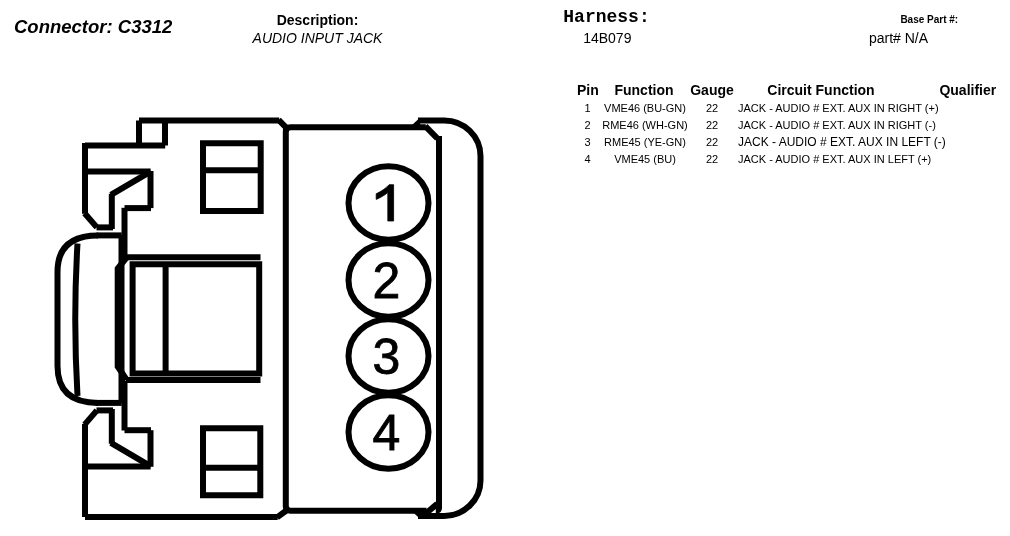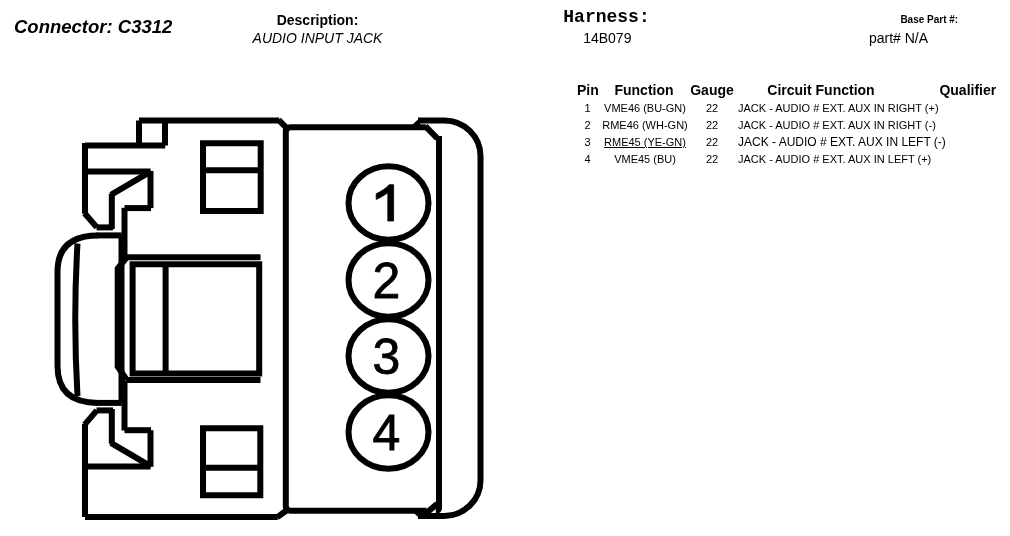--- a/index.html
+++ b/index.html
@@ -35,21 +35,21 @@
 <div class="abs ctr" style="left:645px;top:103px;font-size:11px;line-height:11px;">VME46 (BU-GN)</div>
 <div class="abs ctr" style="left:712px;top:103px;font-size:11px;line-height:11px;">22</div>
 <div class="abs" style="left:738px;top:103px;font-size:11px;line-height:11px;">JACK - AUDIO # EXT. AUX IN RIGHT (+)</div>
 
 <div class="abs ctr" style="left:587.5px;top:120px;font-size:11px;line-height:11px;">2</div>
 <div class="abs ctr" style="left:645px;top:120px;font-size:11px;line-height:11px;">RME46 (WH-GN)</div>
 <div class="abs ctr" style="left:712px;top:120px;font-size:11px;line-height:11px;">22</div>
 <div class="abs" style="left:738px;top:120px;font-size:11px;line-height:11px;">JACK - AUDIO # EXT. AUX IN RIGHT (-)</div>
 
 <div class="abs ctr" style="left:587.5px;top:137px;font-size:11px;line-height:11px;">3</div>
-<div class="abs ctr" style="left:645px;top:137px;font-size:11px;line-height:11px;text-decoration:underline;">RME45 (YE-GN)</div>
+<div class="abs ctr" style="left:645px;top:137px;font-size:11px;line-height:11px;">RME45 (YE-GN)</div>
 <div class="abs ctr" style="left:712px;top:137px;font-size:11px;line-height:11px;">22</div>
 <div class="abs" style="left:738px;top:137px;font-size:12px;line-height:11px;">JACK - AUDIO # EXT. AUX IN LEFT (-)</div>
 
 <div class="abs ctr" style="left:587.5px;top:153.8px;font-size:11px;line-height:11px;">4</div>
 <div class="abs ctr" style="left:645px;top:153.8px;font-size:11px;line-height:11px;">VME45 (BU)</div>
 <div class="abs ctr" style="left:712px;top:153.8px;font-size:11px;line-height:11px;">22</div>
 <div class="abs" style="left:738px;top:153.8px;font-size:11px;line-height:11px;">JACK - AUDIO # EXT. AUX IN LEFT (+)</div>
 
 <svg class="abs" style="left:0;top:0;" width="1010" height="536" viewBox="0 0 1010 536" fill="none" stroke="#000" stroke-width="6">
 

